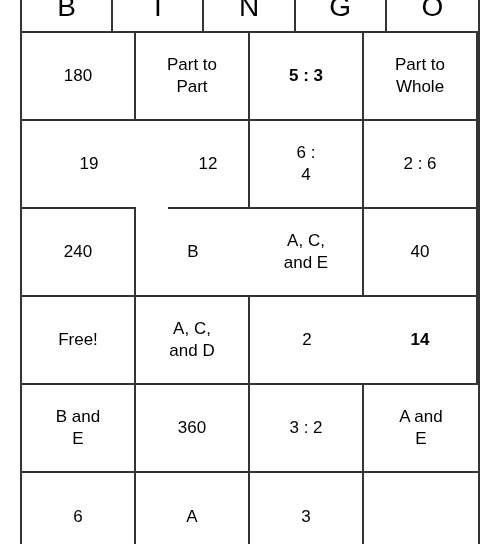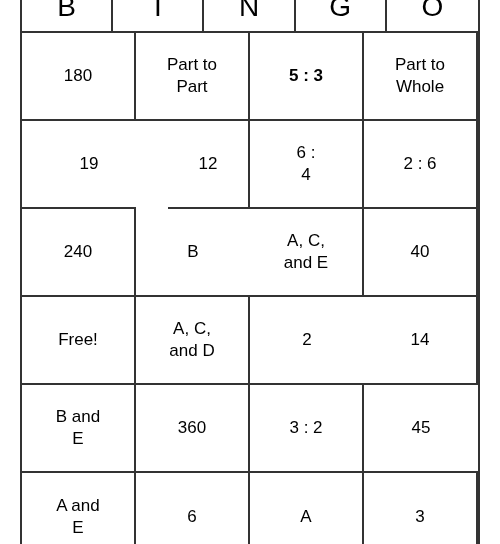--- a/index.html
+++ b/index.html
@@ -95,25 +95,24 @@
       <div class="bingo-cell" style="white-space: pre-line;">2 : 6</div>
       <div class="bingo-cell" style="white-space: pre-line;">240</div>
       <div class="bingo-cell" style="white-space: pre-line;">B</div>
       <div class="bingo-cell" style="white-space: pre-line;">A, C,
 and E</div>
       <div class="bingo-cell" style="white-space: pre-line;">40</div>
       <div class="bingo-cell" style="white-space: pre-line;">Free!</div>
       <div class="bingo-cell" style="white-space: pre-line;">A, C,
 and D</div>
       <div class="bingo-cell" style="white-space: pre-line;">2</div>
-      <div class="bingo-cell" style="white-space: pre-line;">14</div>
+      <div class="bingo-cell" style="white-space: pre-line; font-weight: bold;">14</div>
       <div class="bingo-cell" style="white-space: pre-line;">B and
 E</div>
       <div class="bingo-cell" style="white-space: pre-line;">360</div>
       <div class="bingo-cell" style="white-space: pre-line;">3 : 2</div>
-      <div class="bingo-cell" style="white-space: pre-line;">45</div>
       <div class="bingo-cell" style="white-space: pre-line;">A and
 E</div>
       <div class="bingo-cell" style="white-space: pre-line;">6</div>
       <div class="bingo-cell" style="white-space: pre-line;">A</div>
       <div class="bingo-cell" style="white-space: pre-line;">3</div>
     </div>
 </div>
 
 </body></html>

